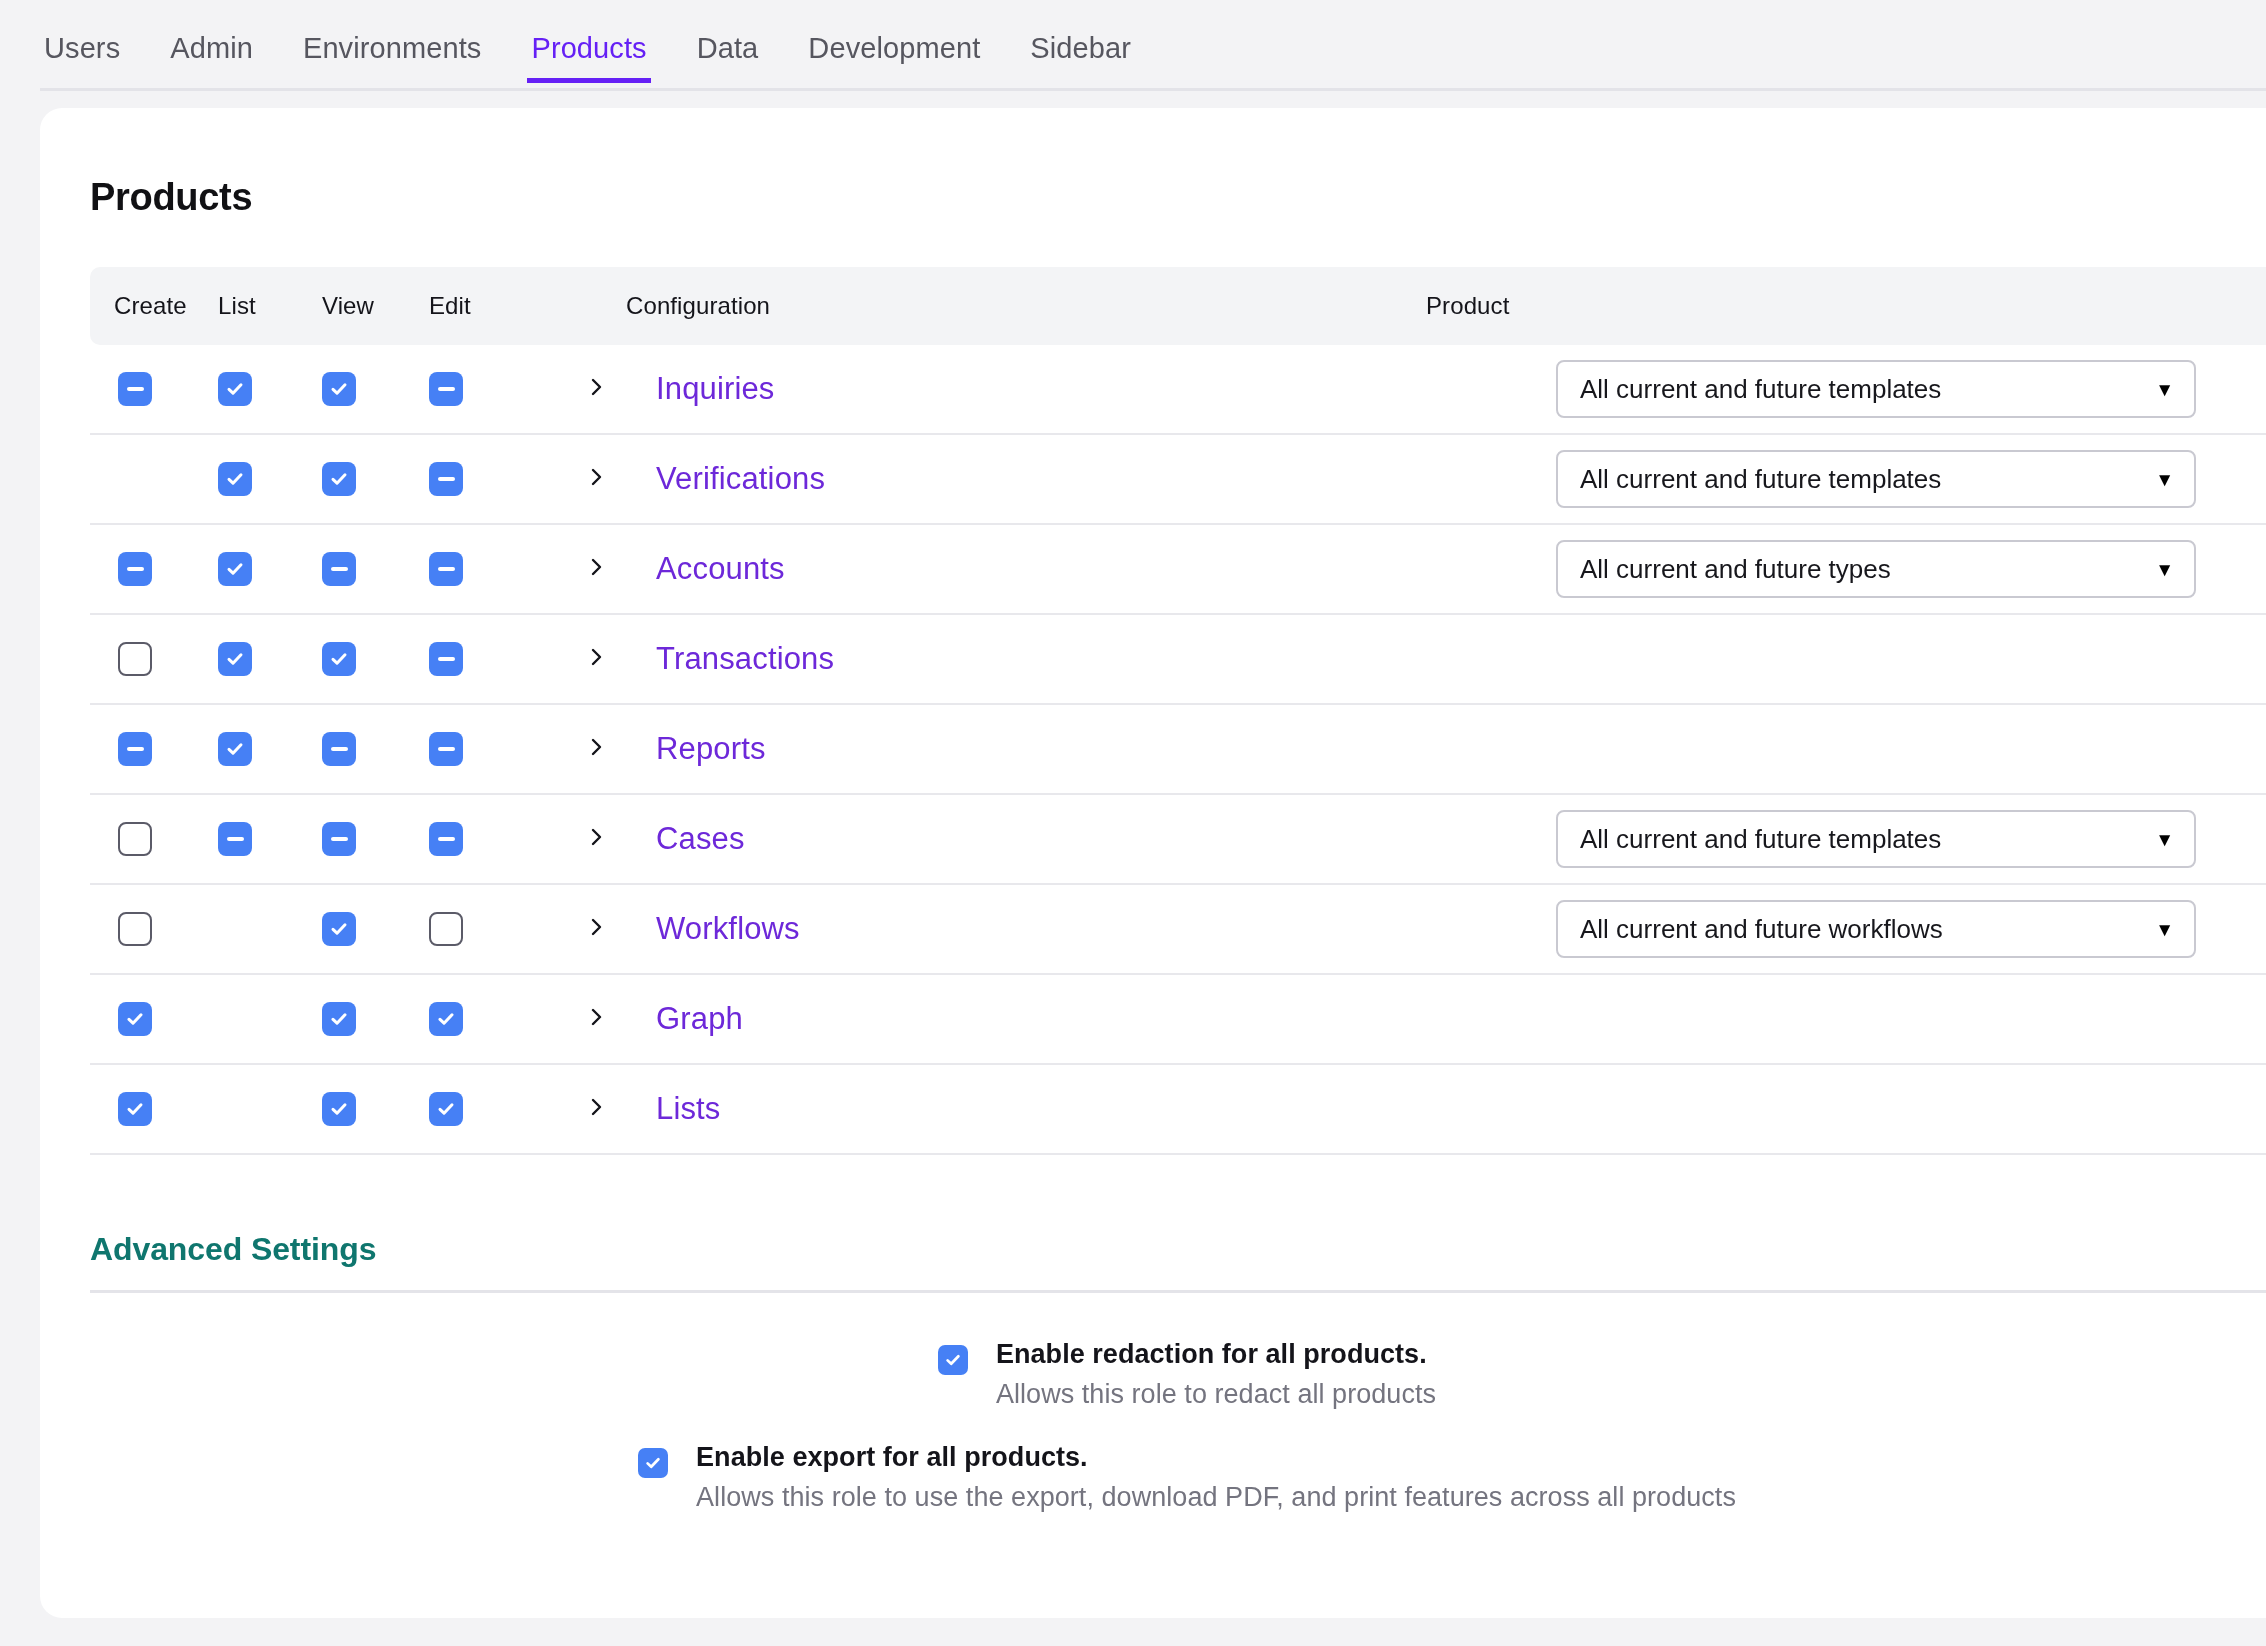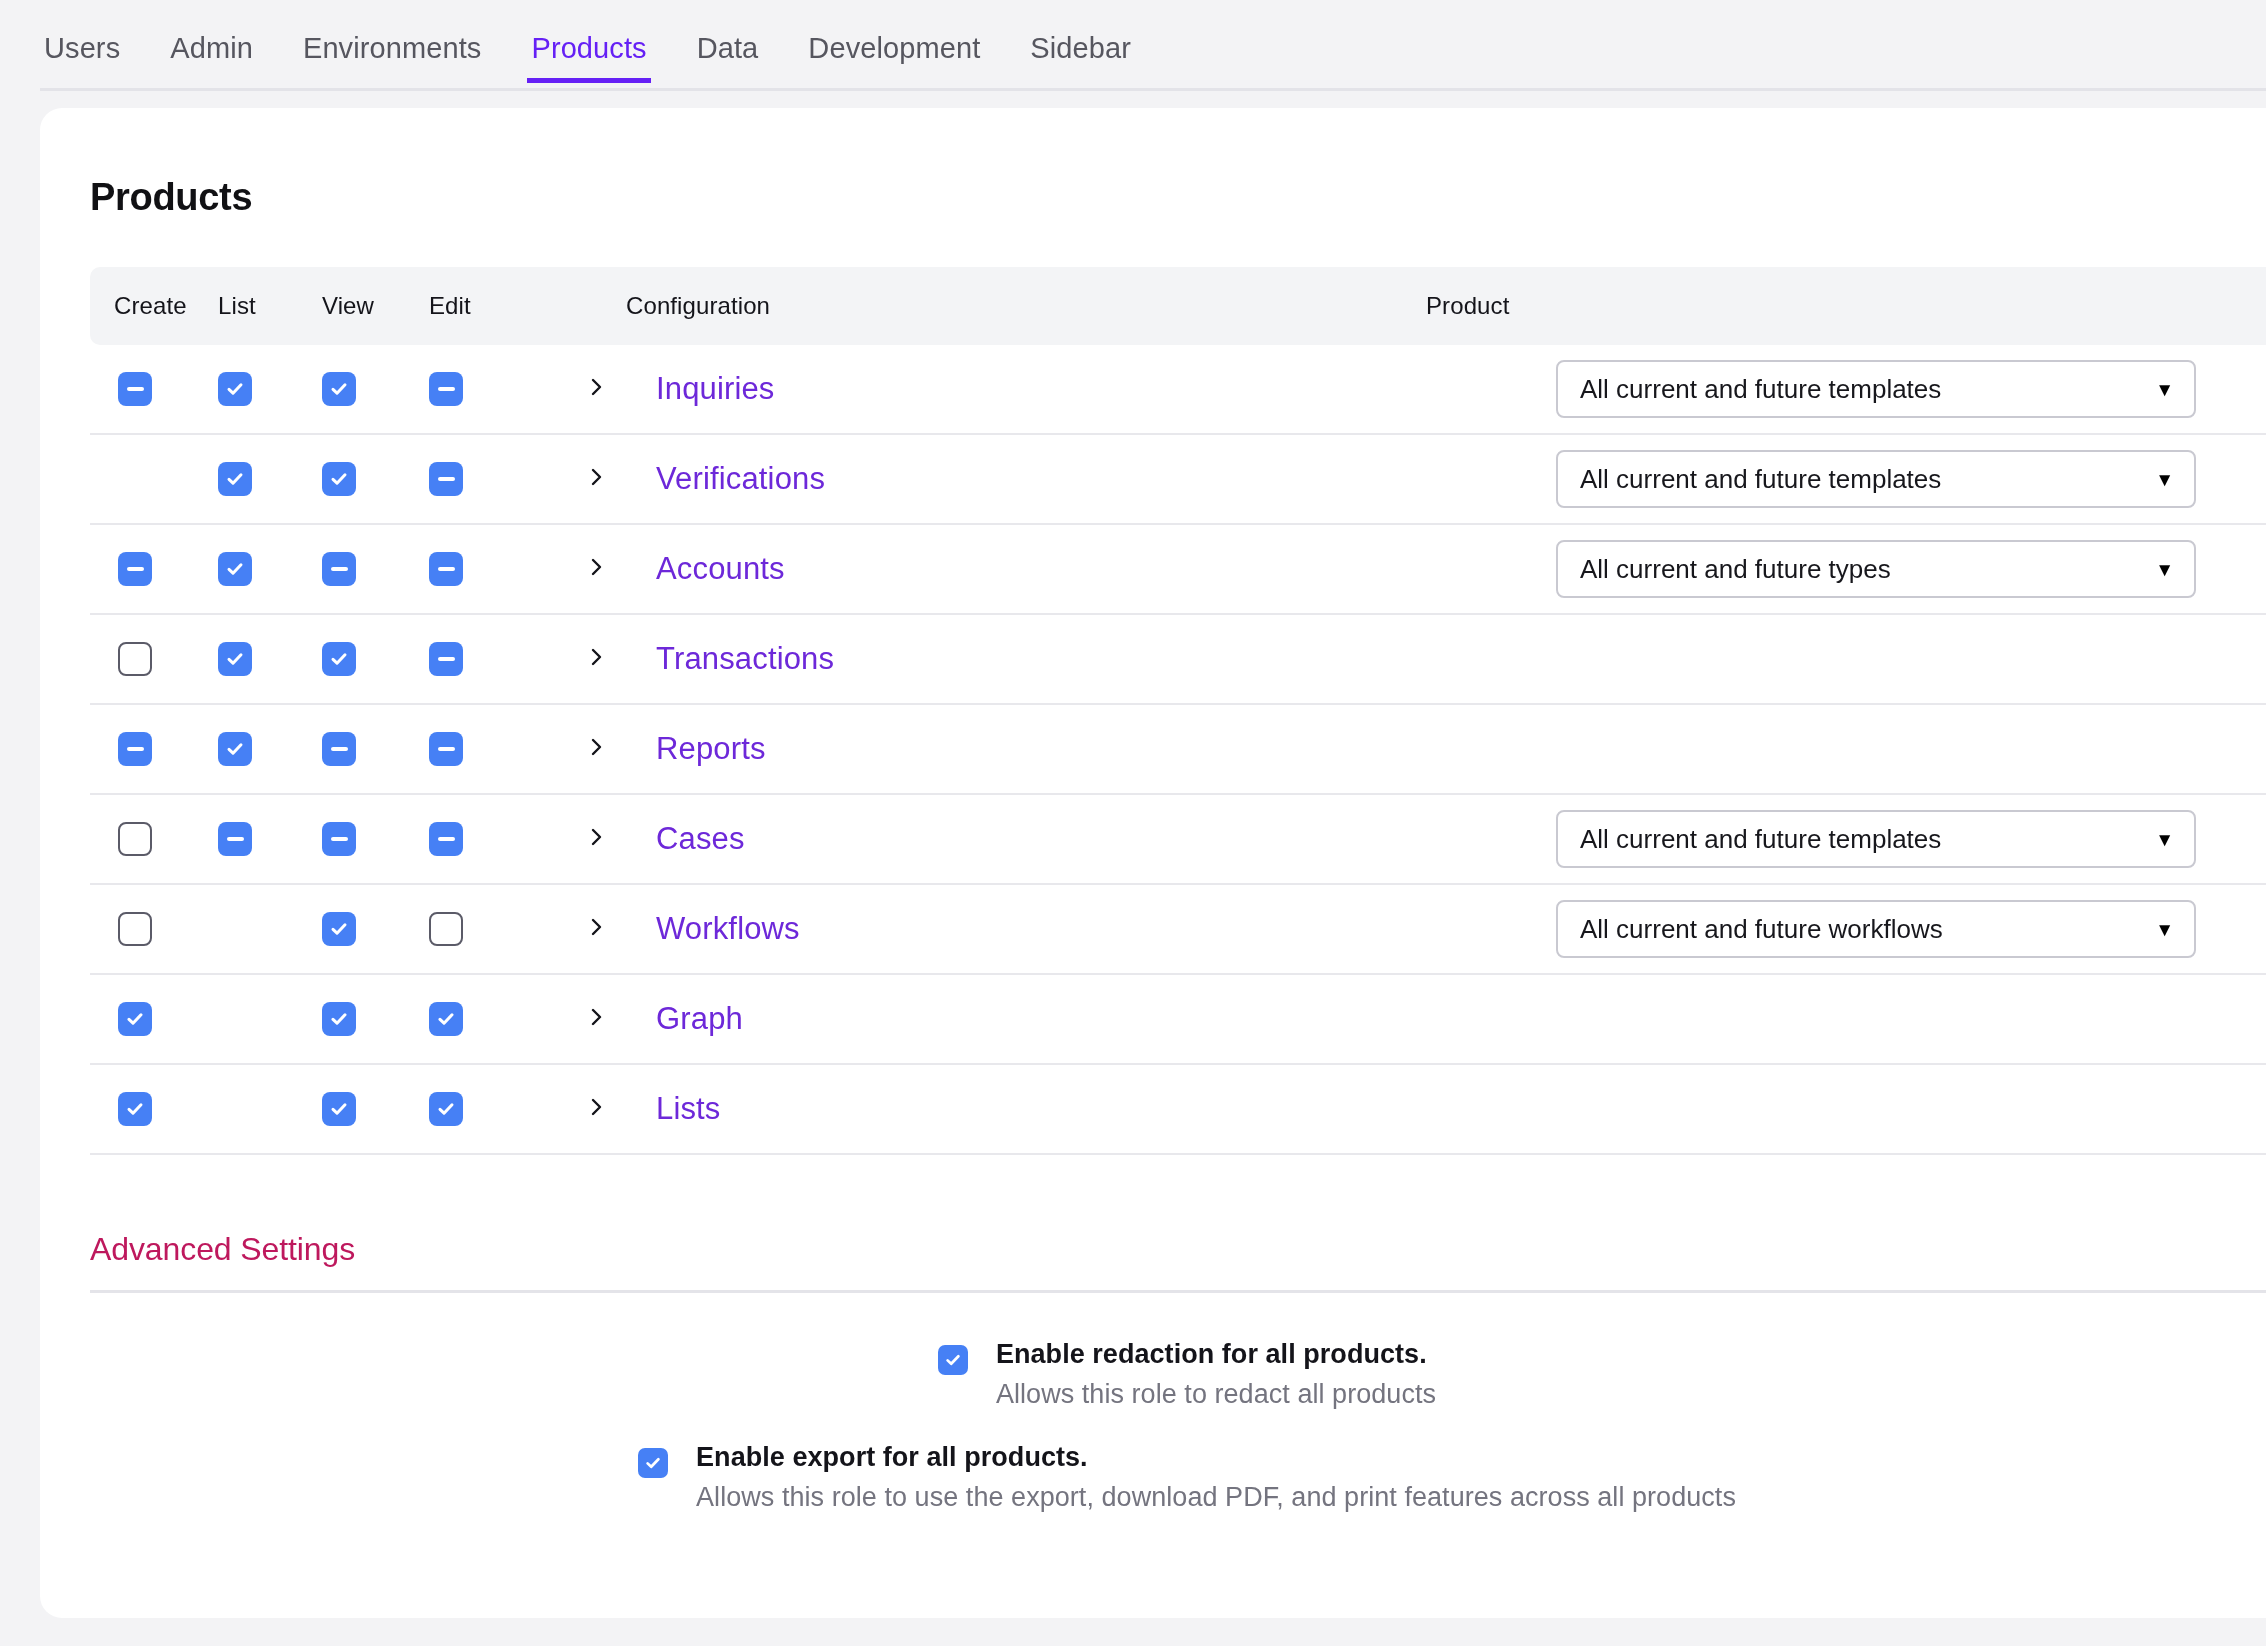--- a/index.html
+++ b/index.html
@@ -159,22 +159,22 @@
     font-size: 19px;
     color: #000000;
     line-height: 1;
     margin-left: 12px;
   }
   .select-placeholder { width: 640px; height: 58px; }
 
   
   .adv-title {
     font-size: 32px;
-    font-weight: normal;
-    color: #be185d;
+    font-weight: bold;
+    color: #0f766e;
     letter-spacing: -0.1px;
     padding: 76px 0 0 50px;
   }
   .adv-rule {
     margin: 22px 0 0 50px;
     width: 2176px;
     height: 3px;
     background: #e4e4e9;
   }
   .adv-list { padding: 46px 0 0 50px; }

